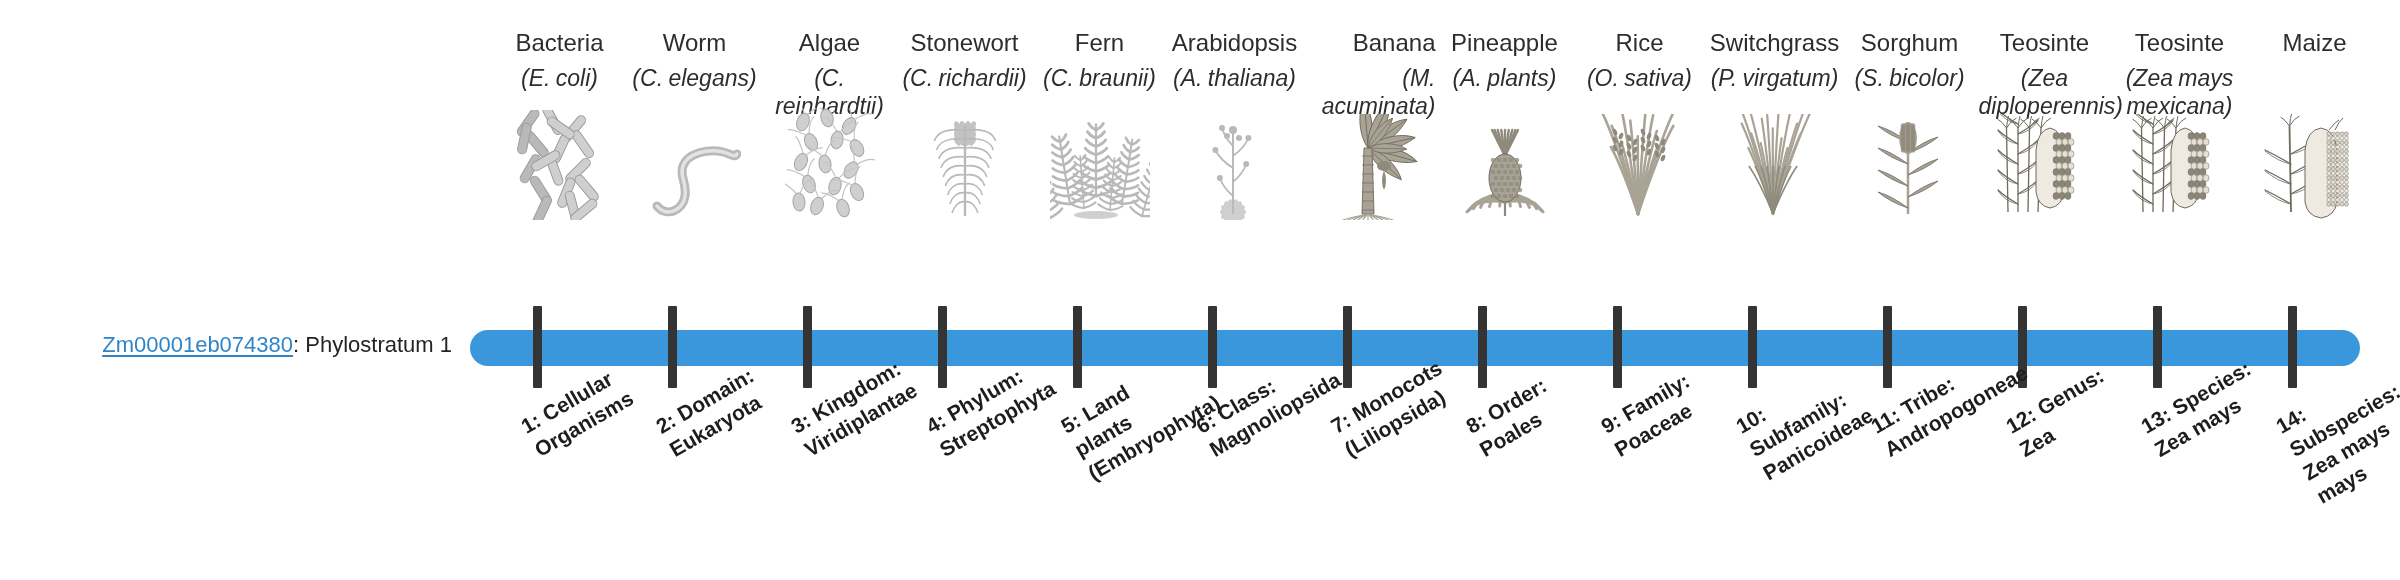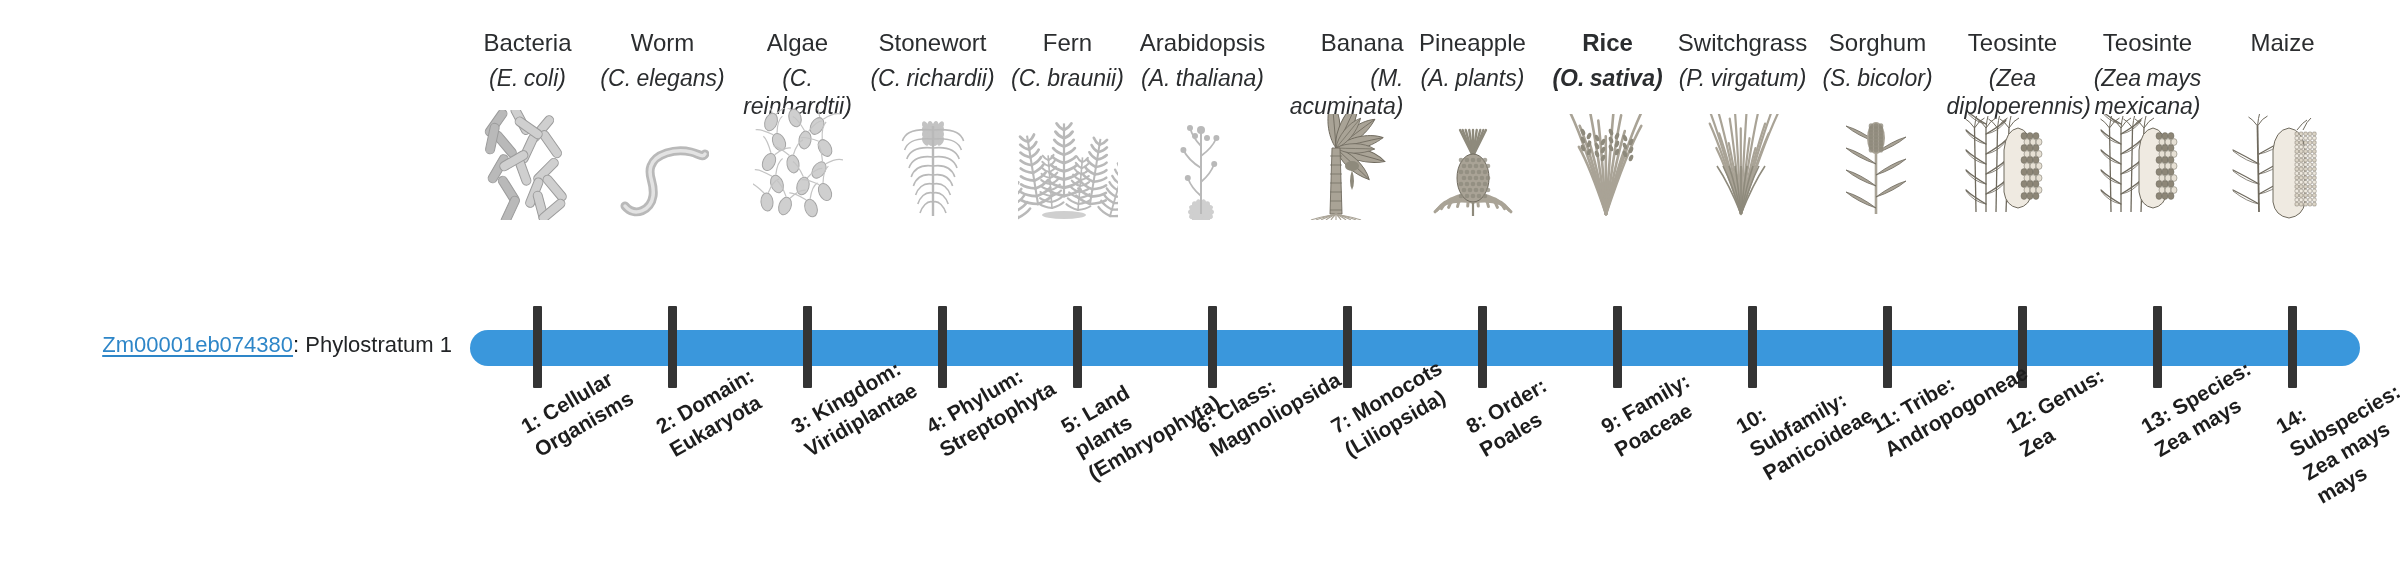--- a/index.html
+++ b/index.html
@@ -39,21 +39,21 @@
     text-underline-offset: 3px;
     cursor: pointer;
   }
   .gene-label .gene-strat {
     color: #222426;
   }
 
   
   .species-track {
     position: absolute;
-    left: 460px;
+    left: 492px;
     top: 28px;
     width: 1890px;
     height: 268px;
   }
   .species-col {
     position: absolute;
     top: 0;
     width: 132px;
     margin-left: -66px;
     text-align: center;
@@ -653,21 +653,21 @@
             <circle cx="61" cy="76" r="2.3" fill="#8e8a7c" opacity="0.75"></circle>
             <circle cx="34" cy="82" r="2.3" fill="#8e8a7c" opacity="0.75"></circle>
             <circle cx="40" cy="82" r="2.3" fill="#8e8a7c" opacity="0.75"></circle>
             <circle cx="46" cy="82" r="2.3" fill="#8e8a7c" opacity="0.75"></circle>
             <circle cx="52" cy="82" r="2.3" fill="#8e8a7c" opacity="0.75"></circle>
             <circle cx="58" cy="82" r="2.3" fill="#8e8a7c" opacity="0.75"></circle>
             <path d="M46 88 L46 102" stroke="#8e8a7c" stroke-width="2.2"></path>
           </svg>
         </div>
       </div>
-      <div class="species-col" style="left: 1147.5px; font-weight: bold;">
+      <div class="species-col" style="left: 1147.5px;">
         <div class="species-common">Rice</div>
         <div class="species-sci">(O. sativa)</div>
         <div class="species-art">
           <svg width="96" height="106" viewBox="0 0 96 106">
             <path d="M46 100 q -16.28252344620338 -48 -27.13753907700563 -67.2" stroke="#a9a396" stroke-width="2.6" fill="none" stroke-linecap="round"></path>
             <path d="M46 100 q -22.209603287806402 -74.25 -37.01600547967733 -103.95" stroke="#a9a396" stroke-width="2.6" fill="none" stroke-linecap="round"></path>
             <path d="M46 100 q -15.790416046384404 -63 -26.317360077307338 -88.2" stroke="#a9a396" stroke-width="2.6" fill="none" stroke-linecap="round"></path>
             <path d="M46 100 q -10.098694944171767 -51.75 -16.83115824028628 -72.45" stroke="#a9a396" stroke-width="2.6" fill="none" stroke-linecap="round"></path>
             <path d="M46 100 q -10.466088976207958 -78 -17.44348162701326 -109.2" stroke="#a9a396" stroke-width="2.6" fill="none" stroke-linecap="round"></path>
             <path d="M46 100 q -4.636406343707041 -66.75 -7.7273439061784 -93.45" stroke="#a9a396" stroke-width="2.6" fill="none" stroke-linecap="round"></path>

